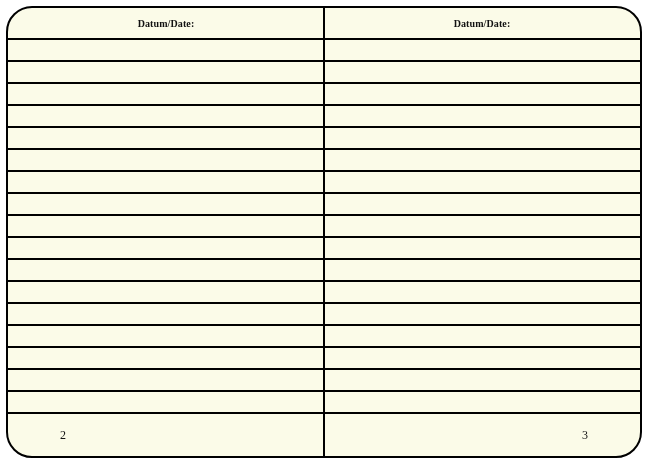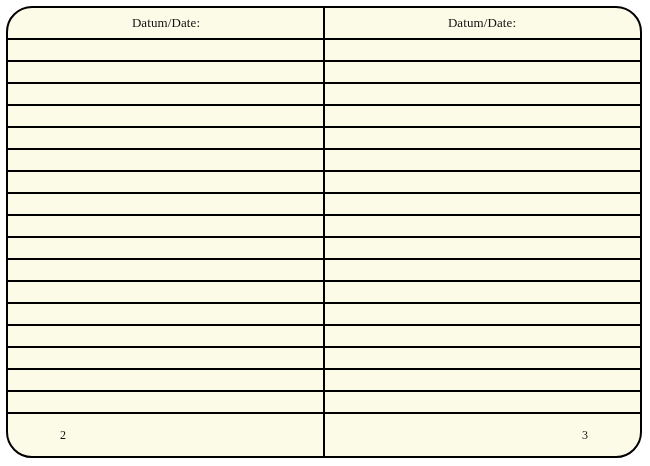--- a/index.html
+++ b/index.html
@@ -65,24 +65,25 @@
     box-sizing: border-box;
   }
   .half.left  { left: 0; width: 50%; }
   .half.right { left: 50%; width: 50%; }
 
   .date-label {
     position: absolute;
     top: 50%;
     left: 50%;
     transform: translate(-50%, -50%);
-    font-size: 13px;
+    font-size: 10px;
     color: #111111;
     white-space: nowrap;
     letter-spacing: 0.1px;
+    font-weight: bold;
   }
 
   .page-number {
     position: absolute;
     top: 50%;
     transform: translateY(-50%);
     font-size: 12px;
     color: #111111;
   }
   .page-number.left-num  { left: 52px; }

